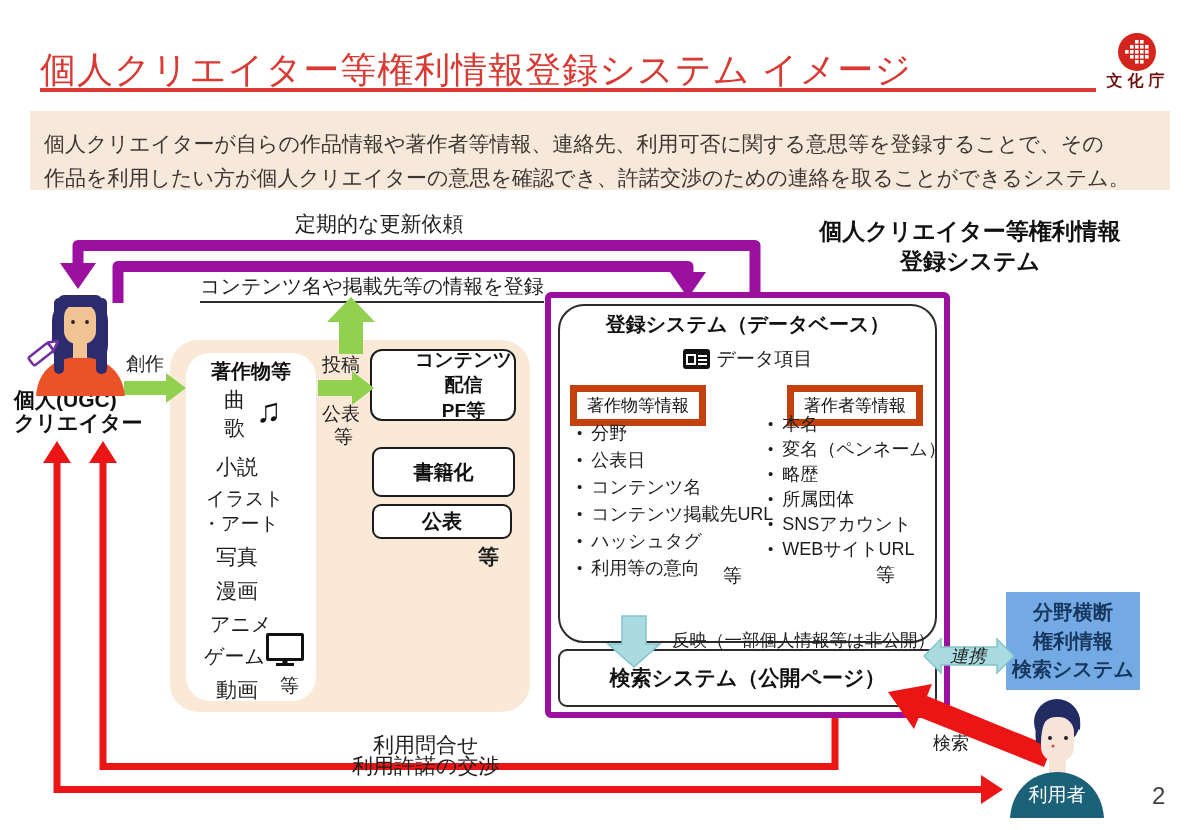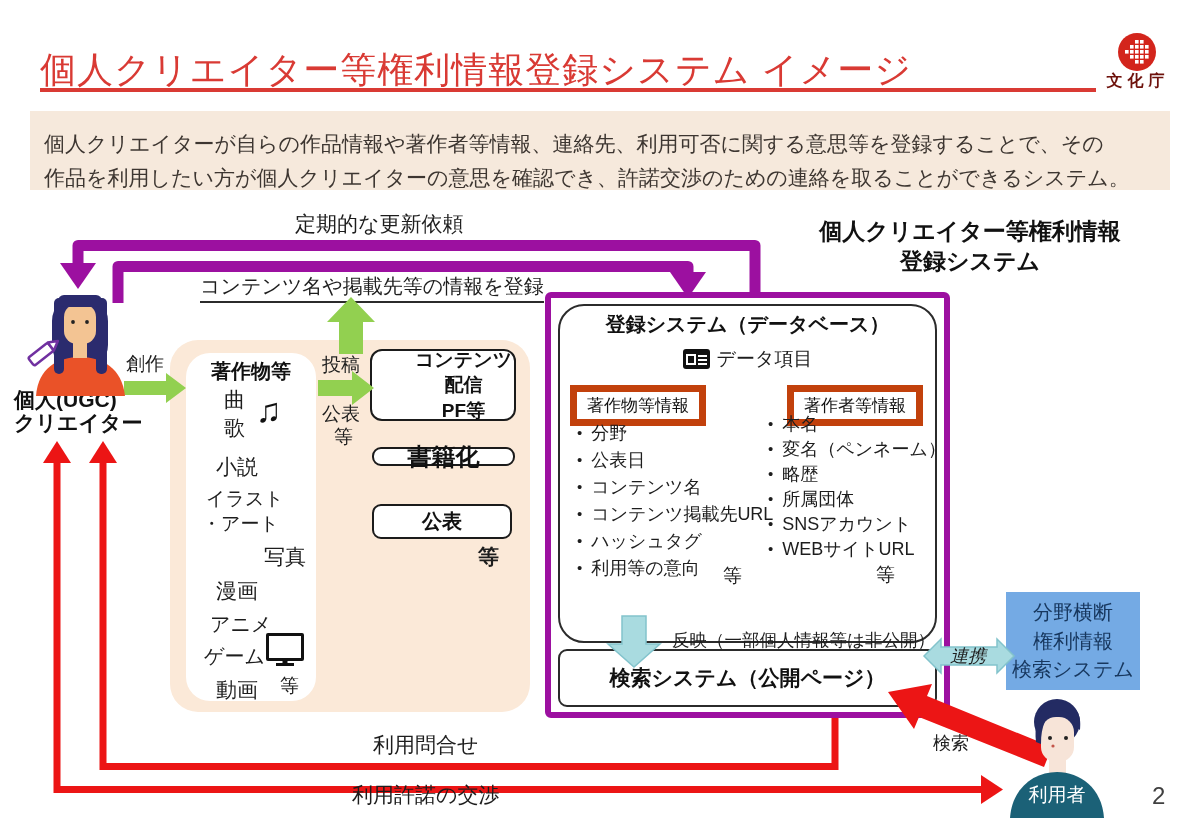--- a/index.html
+++ b/index.html
@@ -48,21 +48,21 @@
   .data-icon::after{content:"";position:absolute;right:3px;top:6px;width:9px;height:2px;background:#fff;box-shadow:0 4px 0 #fff,0 8px 0 #fff;}
   .info-label{background:#fff;border:7px solid #c2410c;padding:2px 10px;font-size:17px;color:#111;}
   .blist{font-size:18px;color:#1d1d1d;}
   .blist .bi{position:absolute;white-space:nowrap;}
   .blist .bi::before{content:"•";margin-right:9px;font-size:15px;position:relative;top:-1px;}
   .srchbox{left:558px;top:649px;width:379px;height:58px;background:#fff;border:2.5px solid #2b2b2b;border-radius:9px;box-sizing:border-box;
     display:flex;align-items:center;justify-content:center;font-size:21px;font-weight:bold;color:#111;}
 
   
   .bluebox{left:1006px;top:592px;width:134px;height:98px;background:#74AAE4;display:flex;flex-direction:column;
-    justify-content:center;text-align:center;font-size:20px;line-height:1.42;color:#17375E;}
+    justify-content:center;text-align:center;font-size:20px;line-height:1.42;color:#17375E;font-weight:bold;}
 
   .user-label{left:1012px;top:782px;width:90px;text-align:center;font-size:19px;color:#fff;}
   .page-num{left:1152px;top:782px;font-size:24px;color:#404040;}
 </style>
 </head>
 <body>
 
 <div class="slide">
 
   <svg class="svgfull z1" viewBox="0 0 1200 830">
@@ -134,40 +134,40 @@
 
   <div class="abs z2 beige"></div>
   <div class="abs z2 works-box">
     <div class="wt">著作物等</div>
     <div class="wi" style="left:38px;top:33px;font-size:21px;">曲</div>
     <div class="wi" style="left:38px;top:61px;font-size:21px;">歌</div>
     <div class="wi music" style="left:70px;top:38px;">♫</div>
     <div class="wi" style="left:30px;top:100px;font-size:21px;">小説</div>
     <div class="wi" style="left:20px;top:133px;font-size:19px;">イラスト</div>
     <div class="wi" style="left:16px;top:158px;font-size:19px;">・アート</div>
-    <div class="wi" style="left:30px;top:190px;font-size:21px;margin-left:48px;">写真</div>
+    <div class="wi" style="left:30px;top:190px;font-size:21px;">写真</div>
     <div class="wi" style="left:30px;top:224px;font-size:21px;">漫画</div>
     <div class="wi" style="left:24px;top:258px;font-size:20px;">アニメ</div>
     <div class="wi" style="left:18px;top:290px;font-size:20px;">ゲーム</div>
     <div class="wi" style="left:30px;top:323px;font-size:21px;text-align:right;">動画</div>
     <div class="monitor" style="left:80px;top:280px;"></div>
     <div class="wi" style="left:94px;top:320px;font-size:19px;">等</div>
   </div>
 
   <div class="abs z3 t" style="left:322px;top:352px;font-size:19px;">投稿</div>
   <div class="abs z3 t" style="left:322px;top:401px;font-size:19px;">公表</div>
   <div class="abs z3 t" style="left:334px;top:424px;font-size:19px;">等</div>
 
   <div class="abs z2 obox" style="left:370px;top:349px;width:146px;height:72px;border-radius:12px;font-size:19px;line-height:1.35;padding-left:41px;">
     <div>
       <div>コンテンツ配信</div>
       <div>PF等</div>
     </div>
   </div>
-  <div class="abs z2 obox" style="left:372px;top:447px;width:143px;height:19px;border-radius:9px;font-size:24px;">書籍化</div>
+  <div class="abs z2 obox" style="left:372px;top:447px;width:143px;height:50px;border-radius:9px;font-size:20px;">書籍化</div>
   <div class="abs z2 obox" style="left:372px;top:504px;width:140px;height:35px;border-radius:9px;font-size:20px;">公表</div>
   <div class="abs z3 t" style="left:478px;top:543px;font-size:21px;font-weight:bold;">等</div>
 
   <div class="abs z2 pbox"></div>
   <div class="abs z2 dbbox"></div>
   <div class="abs z3 db-title">登録システム（データベース）</div>
   <div class="abs z3 data-row">
     <span class="data-icon"></span>
     <span>データ項目</span>
   </div>
@@ -218,21 +218,21 @@
     <polygon points="622,616 646,616 646,644 660,644 634,667 608,644 622,644" fill="#A9DBE0" stroke="#82C3CC" stroke-width="1.5"></polygon>
 
     <polygon points="924,656 941,639 941,647 997,647 997,639 1014,656 997,673 997,665 941,665 941,673" fill="#A9DBE0" stroke="#82C3CC" stroke-width="1.5"></polygon>
 
     <polygon points="888,692 932,684 927,696 1052,747 1044,767 919,717 914,729" fill="#EC1515"></polygon>
   </svg>
 
   <div class="abs z5 t" style="left:950px;top:644px;font-size:18px;font-style:italic;">連携</div>
   <div class="abs z5 t" style="left:933px;top:731px;font-size:18px;">検索</div>
   <div class="abs z3 t" style="left:373px;top:731px;font-size:21px;">利用問合せ</div>
-  <div class="abs z3 t" style="left:352px;top:781px;font-size:21px;">利用許諾の交渉</div>
+  <div class="abs z3 t" style="left:352px;top:752px;font-size:21px;">利用許諾の交渉</div>
 
   <svg class="abs z5" style="left:1002px;top:698px" width="110" height="120" viewBox="0 0 110 120">
     <circle cx="55" cy="24" r="23" fill="#232B63"></circle>
     <rect x="39" y="19" width="33" height="45" rx="15" fill="#F7E4D8"></rect>
     <path d="M34,44 C31,12 46,3 58,4 C74,6 80,16 78,32 L72,28 C74,16 62,11 55,13 C44,16 39,28 39,46 Z" fill="#232B63"></path>
     <rect x="47" y="56" width="17" height="20" fill="#F7E4D8"></rect>
     <path d="M8,120 C10,90 32,74 55,74 C78,74 100,90 102,120 Z" fill="#1B6177"></path>
     <circle cx="48" cy="40" r="2" fill="#222"></circle>
     <circle cx="64" cy="40" r="2" fill="#222"></circle>
     <circle cx="51" cy="48" r="1.6" fill="#C4554A"></circle>

